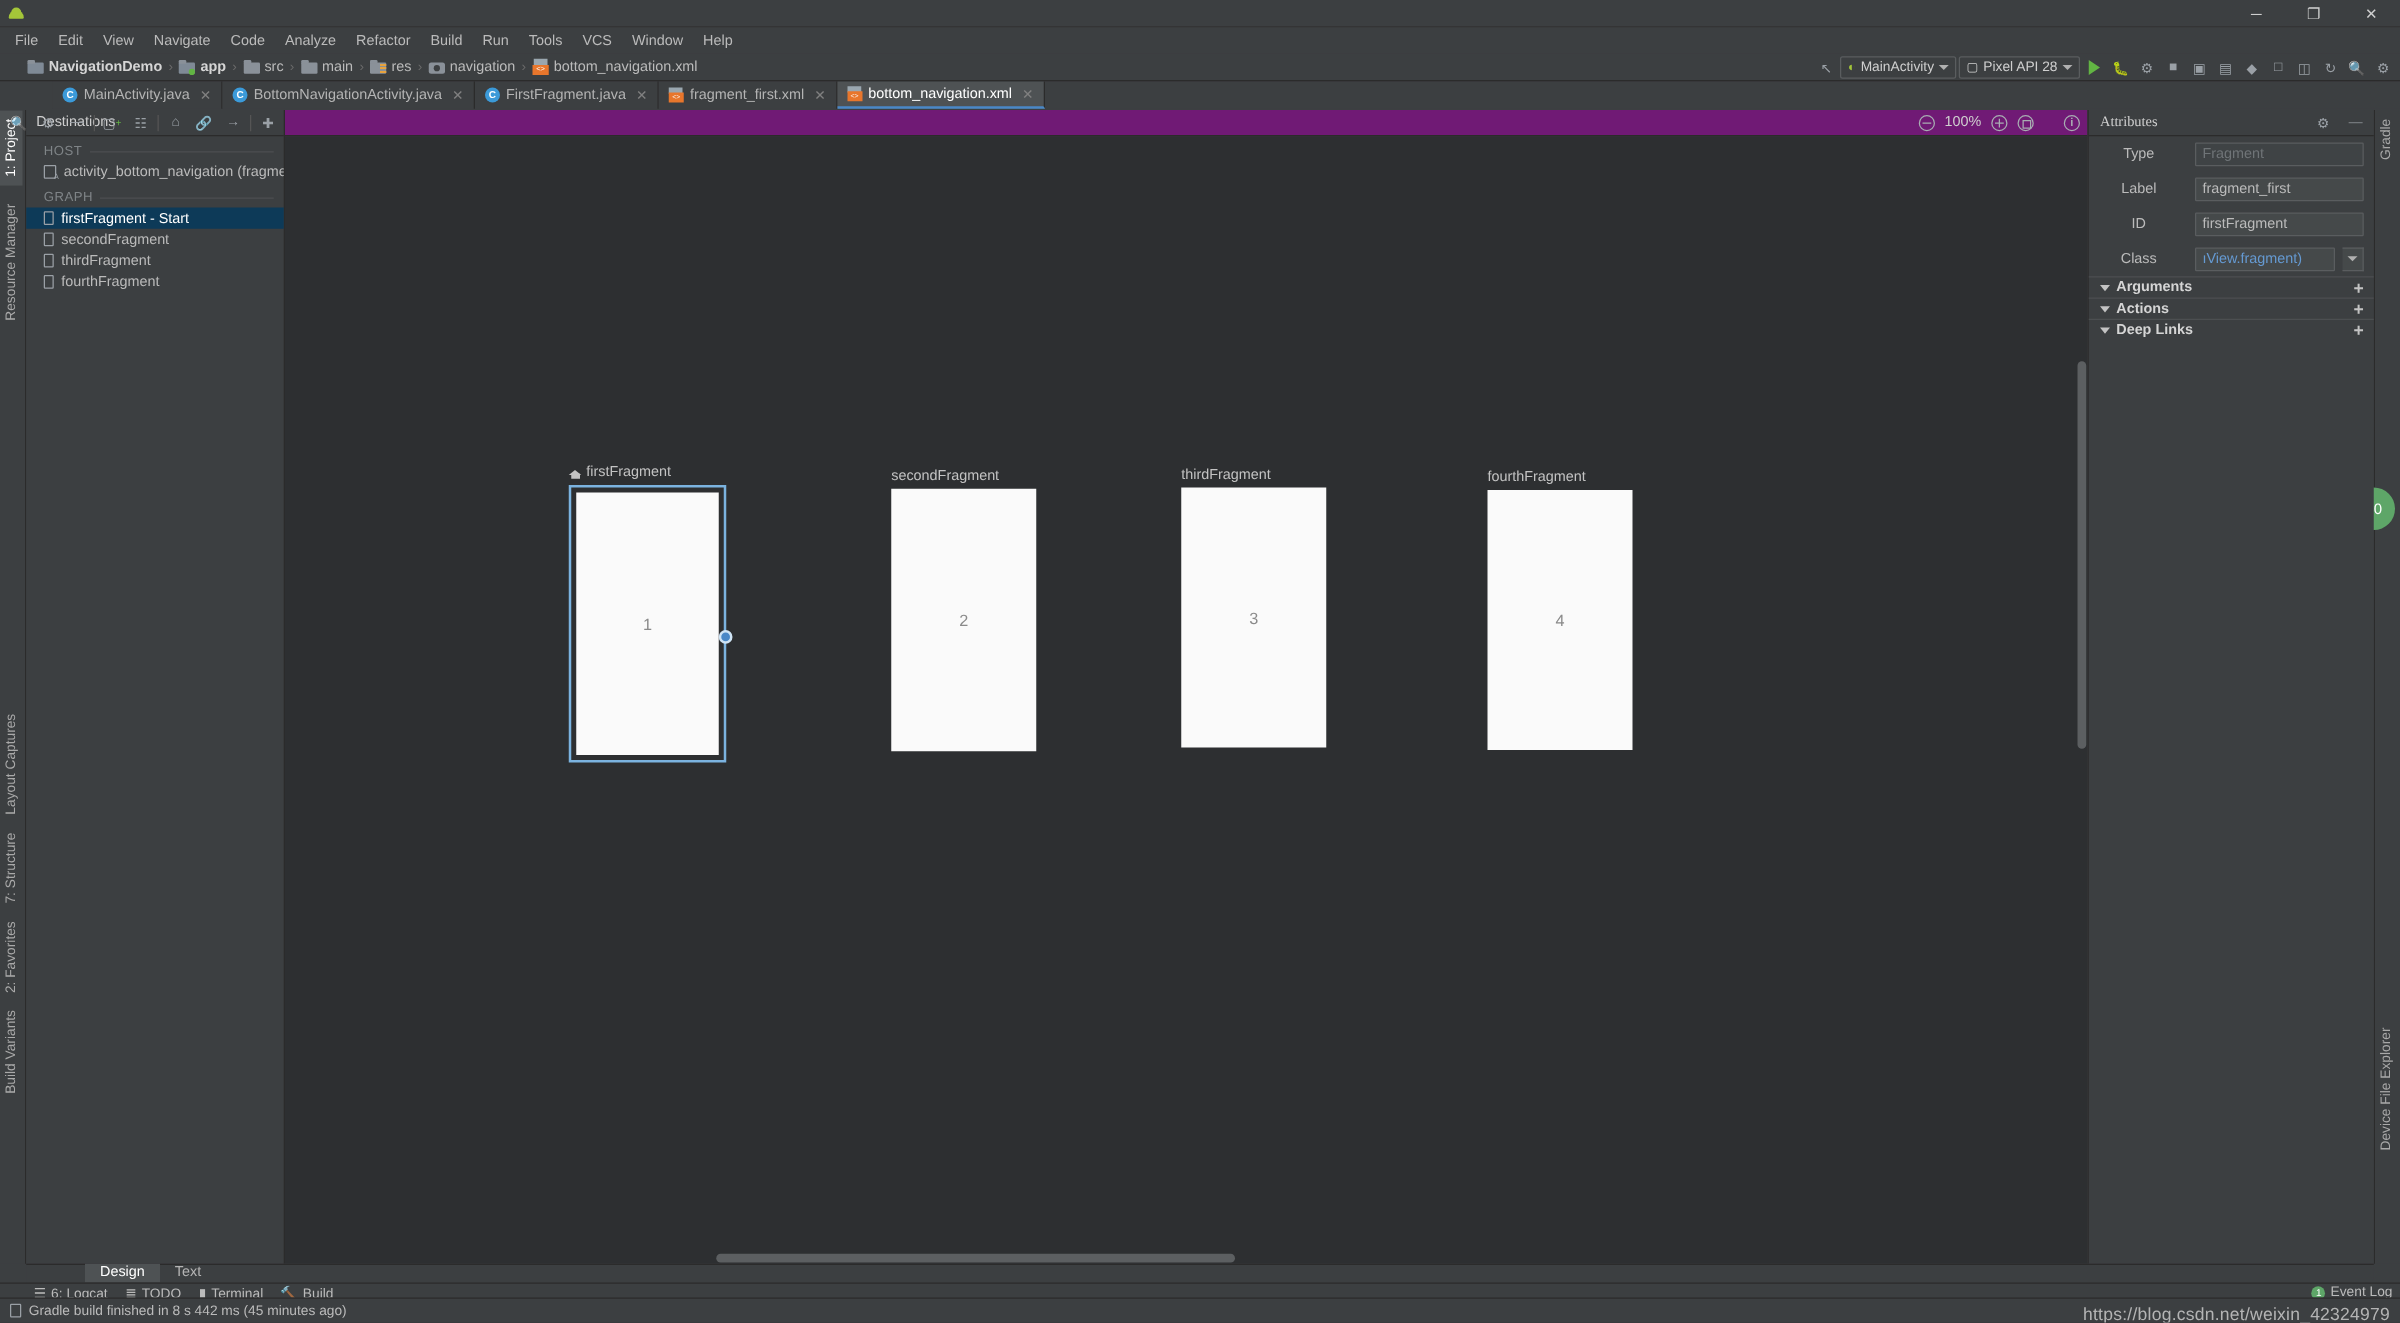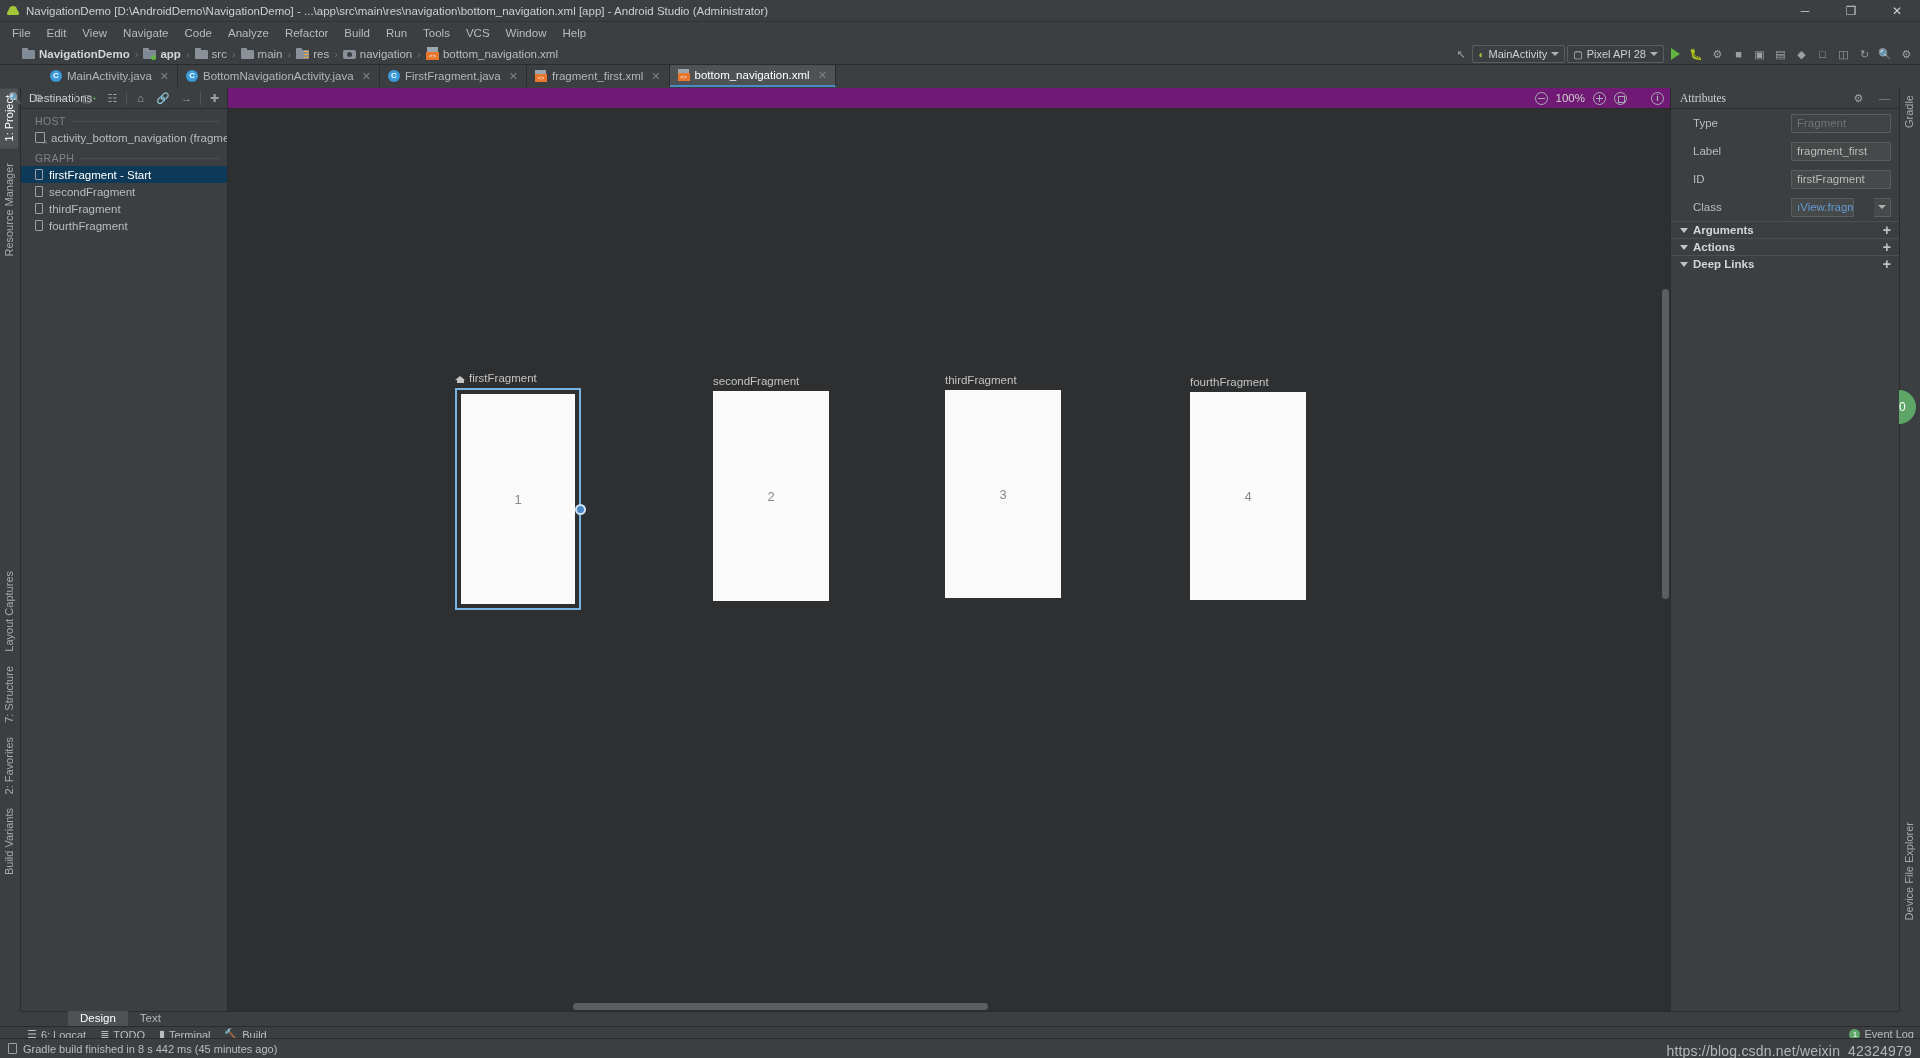--- a/index.html
+++ b/index.html
@@ -139,21 +139,21 @@
   #zoombadge { position:absolute; right:-14px; top:390px; width:34px;height:34px;border-radius:50%;
     background:#5ea668; color:#fff; font-size:12px; display:flex; align-items:center;
     justify-content:center; }
 
   
   #attrs { position:absolute; right:21px; top:88px; width:229px; bottom:47px;
     background:#3c3f41; border-left:1px solid #2b2b2b;}
   #attrhdr { height:21px; display:flex; align-items:center; padding-left:9px; font-size:11.5px;
     color:#cfcfcf; border-bottom:1px solid #2b2b2b; position:relative;font-family:Liberation Serif, serif;}
   #attrhdr .acts { position:absolute; right:5px; display:flex; gap:7px; align-items:center;}
-  .arow { display:flex; align-items:center; height:28px; padding:0 8px 0 22px; gap:20px;}
+  .arow { display:flex; align-items:center; height:28px; padding:0 8px 0 1px; gap:6px;text-align:center;}
   .alabel { width:78px; font-size:11.5px; color:#bbbbbb; flex:0 0 auto;}
   .afield { flex:1; height:19px; border:1px solid #5a5d5f; background:#45494a; color:#bbbbbb;
     font-size:11.5px; padding:0 5px; display:flex; align-items:center; border-radius:1px;
     overflow:hidden; white-space:nowrap;}
   .afield.ro { color:#6f7477; background:#3f4345;}
   .afield.link { color:#659ad2;}
   .adrop { width:17px;height:19px;border:1px solid #5a5d5f;border-left:none;background:#45494a;
     display:flex;align-items:center;justify-content:center;flex:0 0 auto;}
   .sechdr { display:flex; align-items:center; height:17px; padding:0 8px 0 9px; gap:5px;
     border-top:1px solid #4c4f51; font-size:11.5px; color:#d5d5d5; font-weight:bold;}
@@ -180,21 +180,20 @@
     font-size:8px;line-height:11px;text-align:center;}
   #watermark { position:absolute; right:8px; bottom:-1px; font-size:14px; color:#c9c9c9;
     opacity:.85; letter-spacing:.2px;}
   .docicon{ width:9px;height:11px;border:1px solid #9aa0a6;border-radius:1px;flex:0 0 auto;}
 </style>
 </head>
 <body>
 
 <div id="titlebar">
   <span class="andy"></span>
-  <span id="title-text">NavigationDemo [D:\AndroidDemo\NavigationDemo] - ...\app\src\main\res\navigation\bottom_navigation.xml [app] - Android Studio (Administrator)</span>
   <div id="winbtns">
     <div>─</div>
     <div>❐</div>
     <div class="close">✕</div>
   </div>
 </div>
 
 <div id="menubar">
   <span>File</span>
   <span>Edit</span>

